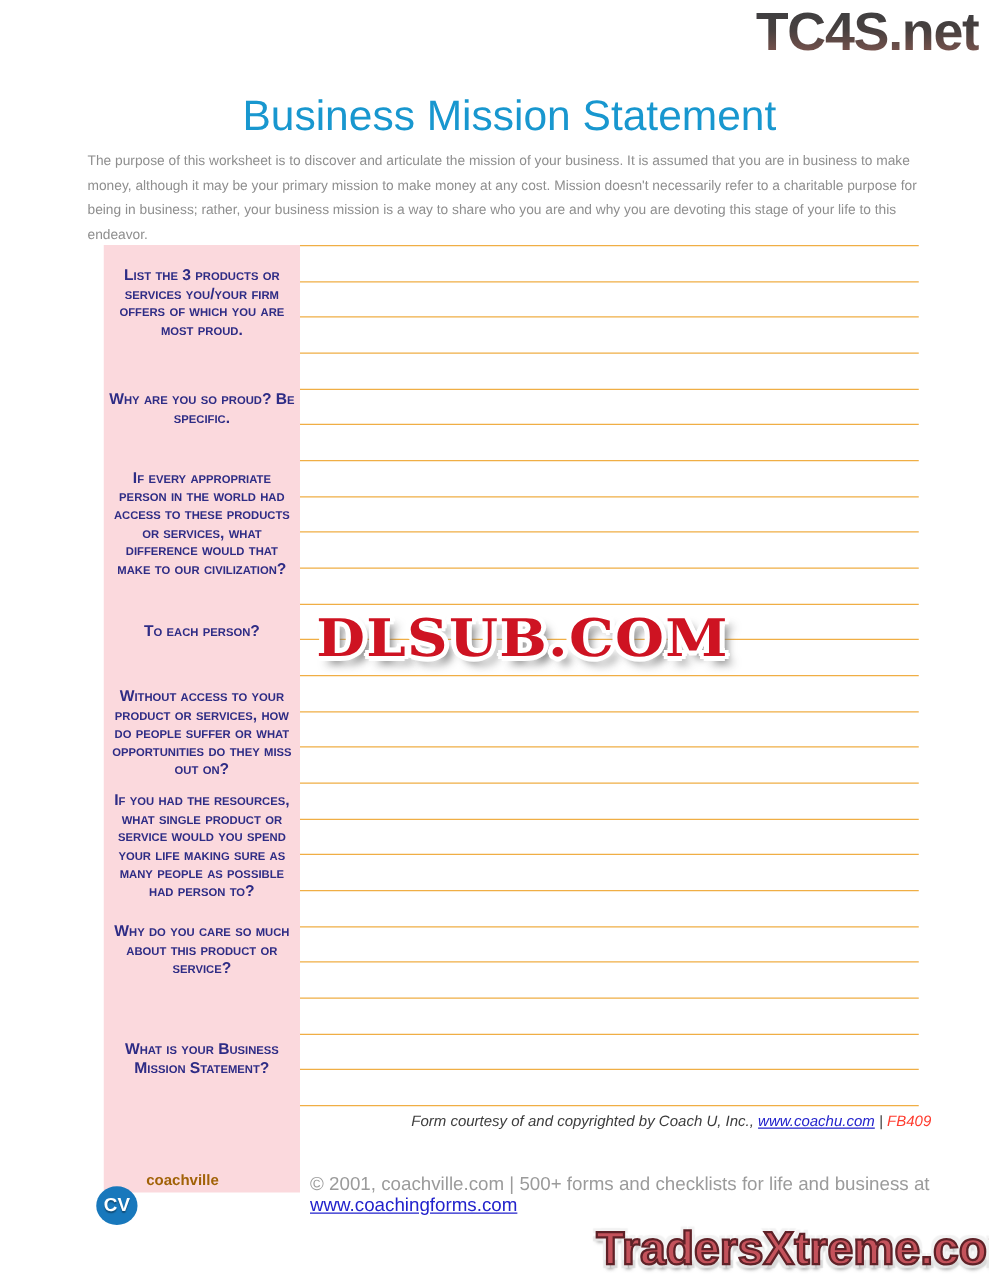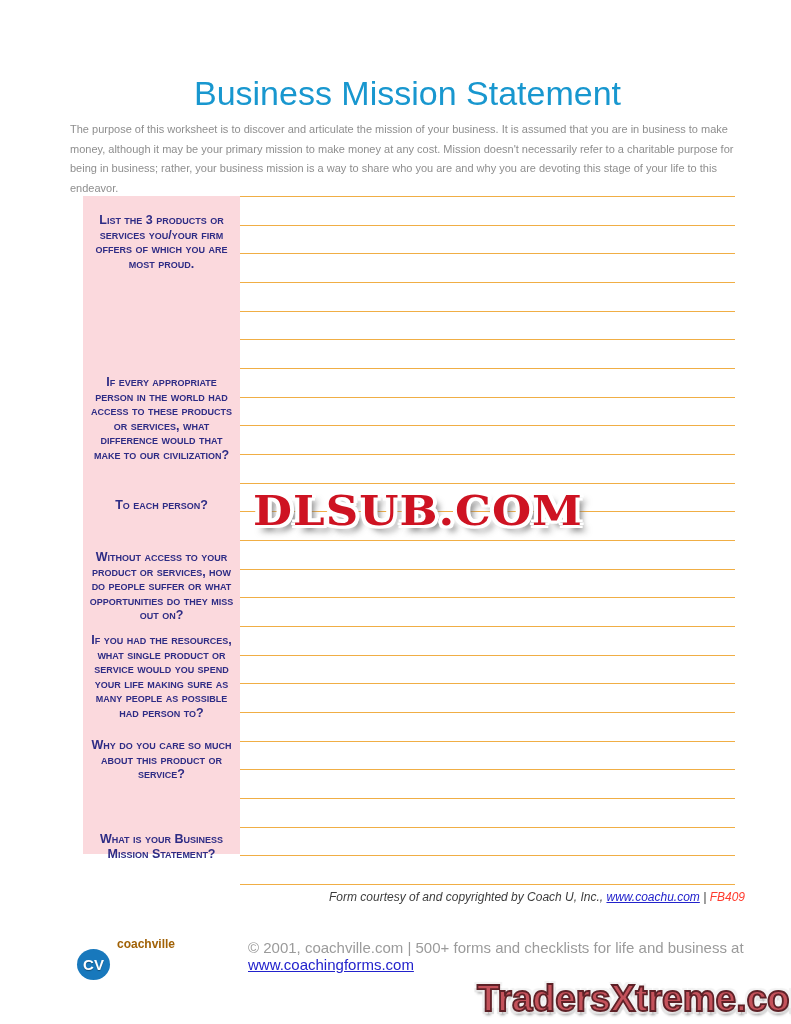--- a/index.html
+++ b/index.html
@@ -29,21 +29,21 @@
     color: #1897cf; font-size: 34px; font-weight: normal; letter-spacing: 0px;
   }
   .intro {
     position: absolute; top: 120px; left: 70px; width: 668px;
     margin: 0; color: #8e8e8e; font-size: 11px; line-height: 19.5px;
   }
 
   
   .form-area { position: absolute; top: 196px; left: 83px; width: 652px; height: 689px; }
   .pink-col {
-    position: absolute; left: 0; top: 0; width: 157px; height: 658px;
+    position: absolute; left: 0; top: 0; width: 157px; height: 758px;
     background: #fbd9dd;
   }
   .form-label {
     position: absolute; left: 3px; width: 151px;
     text-align: center;
     color: #2e2c85; font-weight: bold;
     font-variant: small-caps;
     font-size: 12.5px; line-height: 14.5px;
   }
   .rules { position: absolute; left: 157px; top: 0; width: 495px; height: 689px; }
@@ -103,28 +103,30 @@
       -3px -3px 1px #f2f2f2,  3px -3px 1px #f2f2f2,
       -3px  3px 1px #e6e6e6,  3px  3px 1px #d9d9d9,
        0    4px 3px rgba(130,130,130,0.8);
   }
 </style>
 </head>
 <body>
 
 <div class="page">
 
+  <div class="tc4s">TC4S.net</div>
 
   <h1 class="page-title">Business Mission Statement</h1>
 
   <p class="intro">The purpose of this worksheet is to discover and articulate the mission of your business.  It is assumed that you are in business to make money, although it may be your primary mission to make money at any cost.  Mission doesn't necessarily refer to a charitable purpose for being in business; rather, your business mission is a way to share who you are and why you are devoting this stage of your life to this endeavor.</p>
 
   <div class="form-area">
     <div class="pink-col">
       <div class="form-label" style="top:17px">List the 3 products or services you/your firm offers of which you are most proud.</div>
+      <div class="form-label" style="top:116px">Why are you so proud? Be specific.</div>
       <div class="form-label" style="top:179px">If every appropriate person in the world had access to these products or services, what difference would that make to our civilization?</div>
       <div class="form-label" style="top:302px">To each person?</div>
       <div class="form-label" style="top:354px">Without access to your product or services, how do people suffer or what opportunities do they miss out on?</div>
       <div class="form-label" style="top:437px">If you had the resources, what single product or service would you spend your life making sure as many people as possible had person to?</div>
       <div class="form-label" style="top:542px">Why do you care so much about this product or service?</div>
       <div class="form-label" style="top:636px">What is your Business Mission Statement?</div>
     </div>
     <div class="rules" id="rules">
         <div class="rule-line" style="top: 0px;"></div>
         <div class="rule-line" style="top: 29px;"></div>

